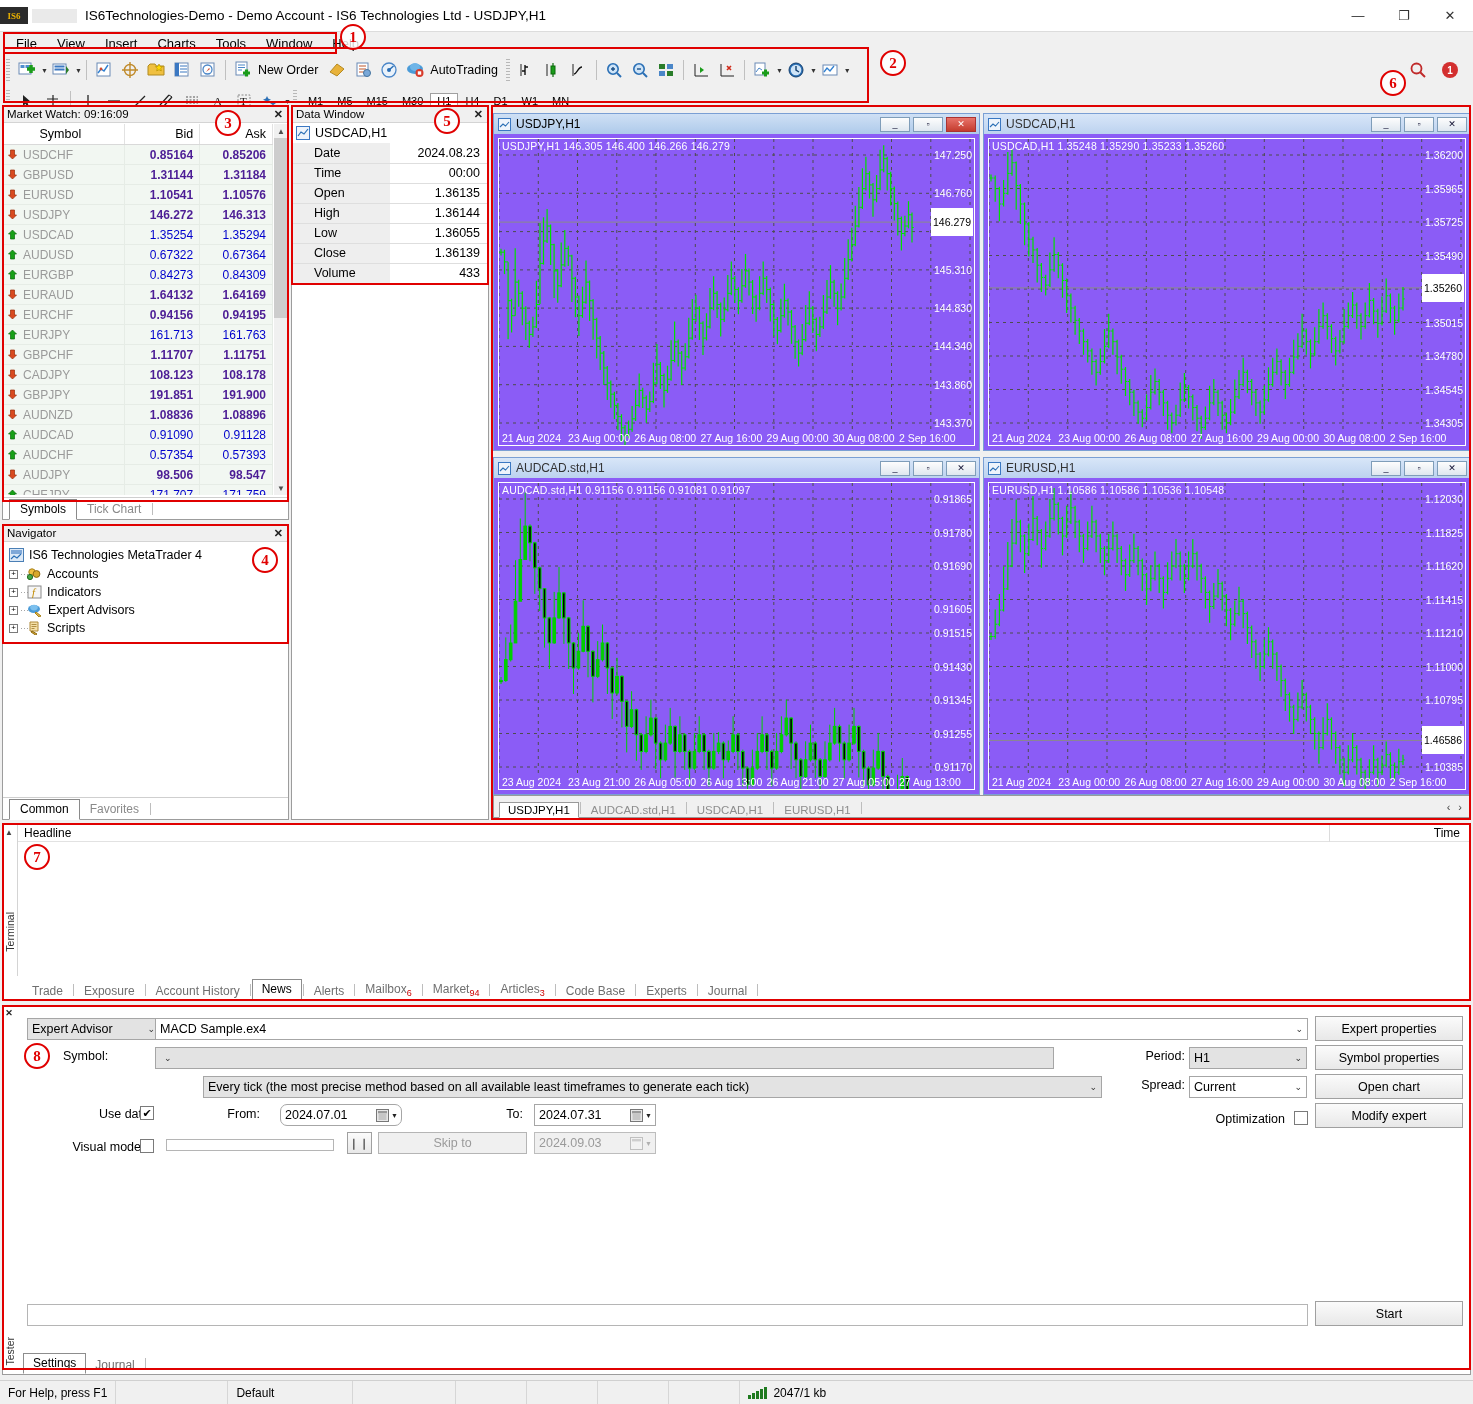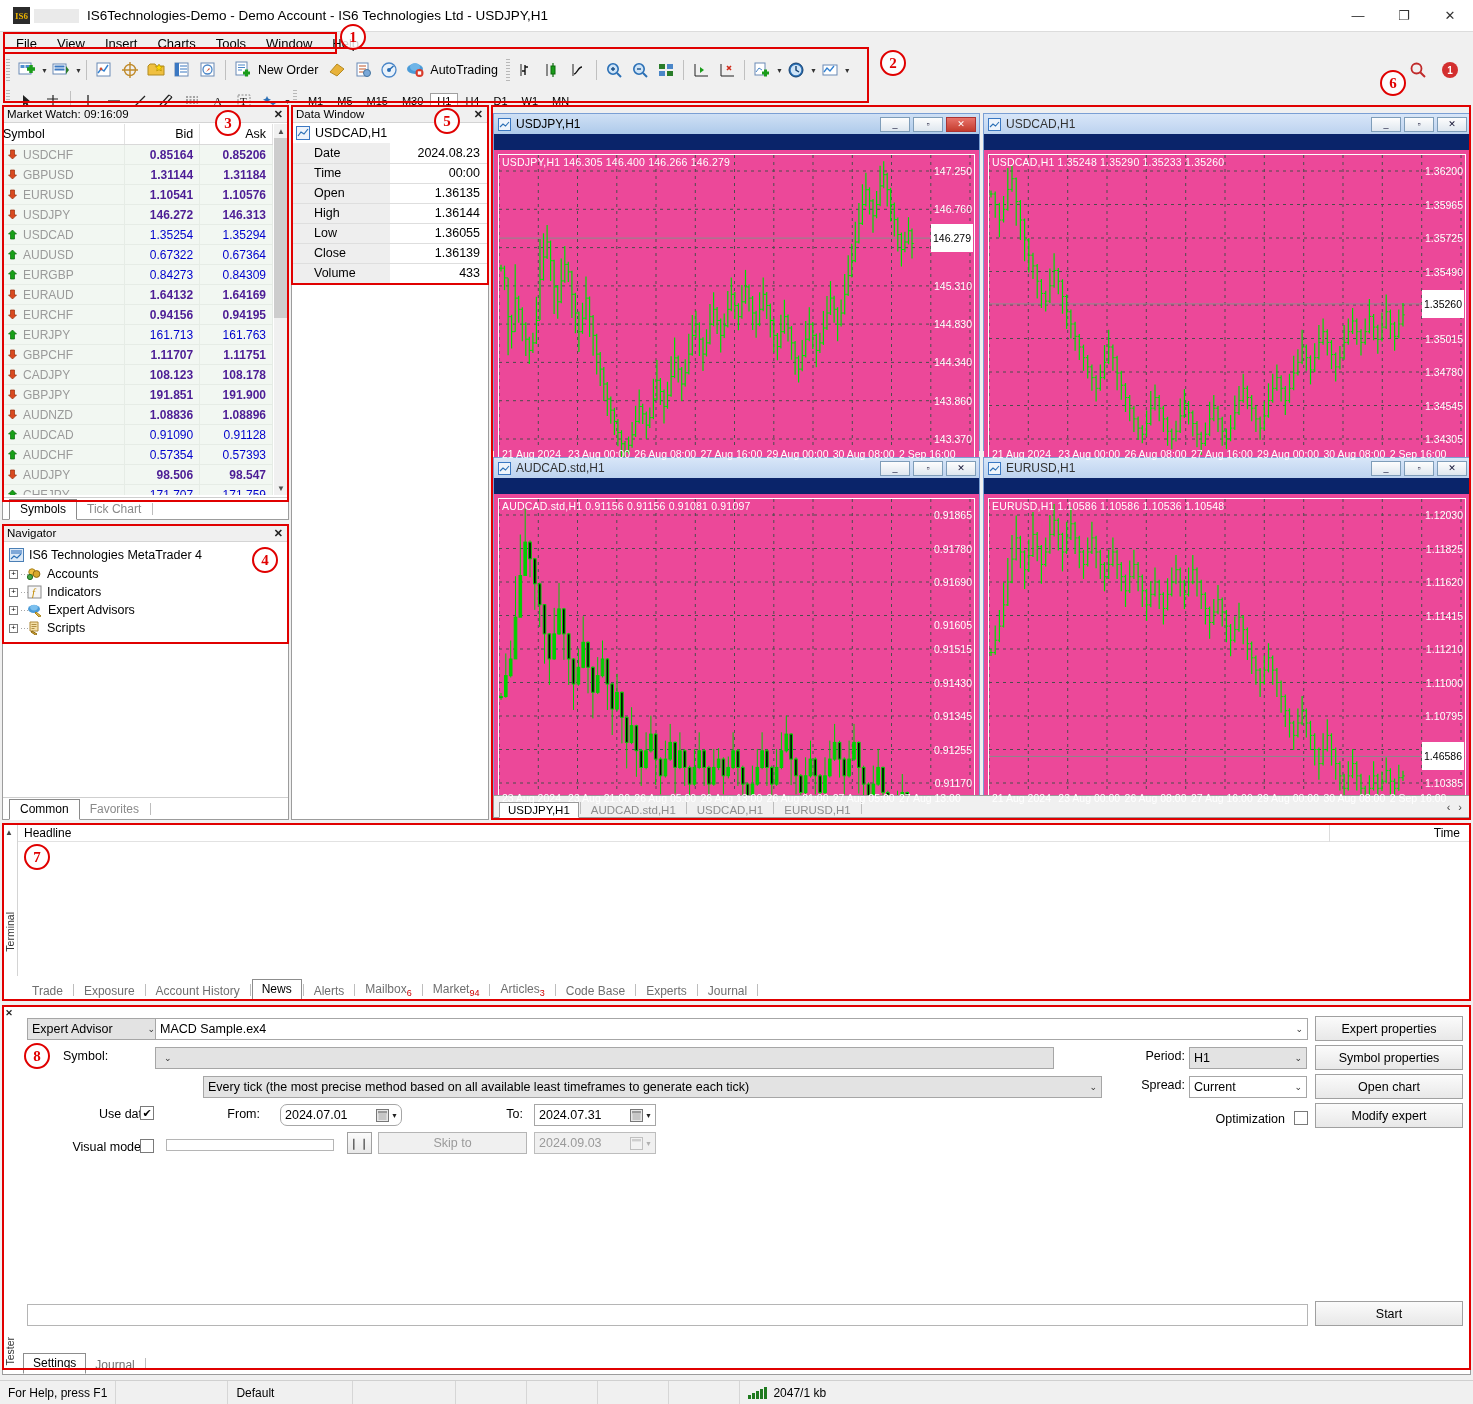--- a/index.html
+++ b/index.html
@@ -11,21 +11,21 @@
     background:#f0f0f0;
     overflow:hidden;
     position:relative;
   }
   
   .titlebar {
     height:32px; background:#ffffff; display:flex; align-items:center;
     border-bottom:1px solid #dcdcdc;
   }
   .app-icon {
-    width:17px; height:17px; margin-left:13px; margin-right:4px;
+    width:28px; height:17px; margin-left:0; margin-right:4px;
     background:#2b2b2b; color:#e8b000; font-size:9px; font-weight:bold;
     display:flex; align-items:center; justify-content:center;
     font-family:"Liberation Serif", serif;
   }
   .title-blank { width:45px; height:14px; background:#eaeaea; margin-right:8px;}
   .title-text { font-size:13.5px; color:#000; }
   .win-btns { margin-left:auto; display:flex; height:32px; }
   .win-btn { width:46px; height:32px; display:flex; align-items:center; justify-content:center;
              font-size:13px; color:#333; }
   
@@ -53,21 +53,21 @@
     z-index:61; font-family:"Liberation Serif", serif;}
   
   .panel { background:#fff; border:1px solid #9c9c9c; position:absolute; }
   .panel-hdr { height:17px; background:#f0f0f0; display:flex; align-items:center;
      font-size:11.5px; padding-left:4px; color:#000; border-bottom:1px solid #d4d4d4;}
   .panel-close { margin-left:auto; margin-right:5px; font-size:11px; font-weight:bold; color:#222; }
   
   .mw-table { width:100%; border-collapse:collapse; font-size:12px; }
   .mw-table th { background:#fff; font-weight:normal; text-align:right; padding:3px 6px 3px 2px;
      border-bottom:1px solid #d9d9d9; border-right:1px solid #e2e2e2; color:#000; font-size:12.5px;}
-  .mw-table th.sym { text-align:left; padding-left:0; }
+  .mw-table th.sym { text-align:center; padding-left:0; }
   .mw-table td { padding:1px 6px 1px 2px; border-bottom:1px solid #e6ece6;
      border-right:1px solid #e6ece6; text-align:right; background:#f2f7f2; height:20px;}
   .mw-table td.sym { text-align:left; padding-left:4px; color:#9a9a9a; }
   .arrow { display:inline-block; width:11px; height:11px; margin-right:5px; vertical-align:-1px; }
   .bid-up, .ask-up { color:#0000cc; }
   .bid-dn, .ask-dn { color:#4c1d95;font-weight:bold; }
   .scroll-v { position:absolute; right:0; top:0; width:14px; background:#f0f0f0; }
   .scroll-thumb { background:#cdcdcd; width:14px; }
   .sb-arrow { width:14px; height:14px; display:flex; align-items:center; justify-content:center;
      font-size:8px; color:#4d4d4d; background:#f0f0f0;}
@@ -92,21 +92,21 @@
   
   .chartwin { position:absolute; background:#0a246a; border:1px solid #7a9fd4; }
   .chart-title { height:20px; display:flex; align-items:center; padding-left:4px;
     background:linear-gradient(to bottom,#d8e6f8,#bcd2ef); font-size:12px; color:#333; }
   .chart-title.active { background:linear-gradient(to bottom,#cfe0f5,#aecaeb); color:#000; }
   .cw-btns { margin-left:auto; display:flex; gap:3px; padding-right:3px; }
   .cw-btn { width:30px; height:15px; border:1px solid #7f9db9; background:linear-gradient(to bottom,#fdfdfd,#dfe7ef);
     display:flex; align-items:center; justify-content:center; font-size:9px; color:#113; }
   .cw-btn.close { background:linear-gradient(to bottom,#e8736a,#c43c2e); border-color:#a33; color:#fff;}
   .cw-btn.close.inactive { background:linear-gradient(to bottom,#fdfdfd,#dfe7ef); border-color:#7f9db9; color:#113;}
-  .chart-body { background:#ec4899; position:relative; overflow:hidden;margin-top:16px; }
+  .chart-body { background:#8b5cf6; position:relative; overflow:hidden; }
   .chart-inner { position:absolute; left:4px; top:4px; right:4px; bottom:4px; border:1px solid #fff; overflow:hidden;}
   .chart-ohlc { position:absolute; left:3px; top:1px; color:#fff; font-size:10.5px; letter-spacing:.2px; z-index:4;
     white-space:nowrap; font-family:"Liberation Sans", sans-serif;}
   .chart-ylab { position:absolute; right:2px; color:#fff; font-size:10.5px; transform:translateY(-50%); z-index:4;}
   .chart-xlab { position:absolute; bottom:1px; color:#fff; font-size:10.5px; z-index:4; white-space:nowrap;}
   .price-tag { position:absolute; right:1px; background:#fff; color:#000; font-size:10.5px;
     padding:8px 2px; transform:translateY(-50%); z-index:6; white-space:nowrap;}
   .plot-svg { position:absolute; left:0; top:0; }
   
   .chart-tabs { position:absolute; background:#f0f0f0; display:flex; align-items:center; }

